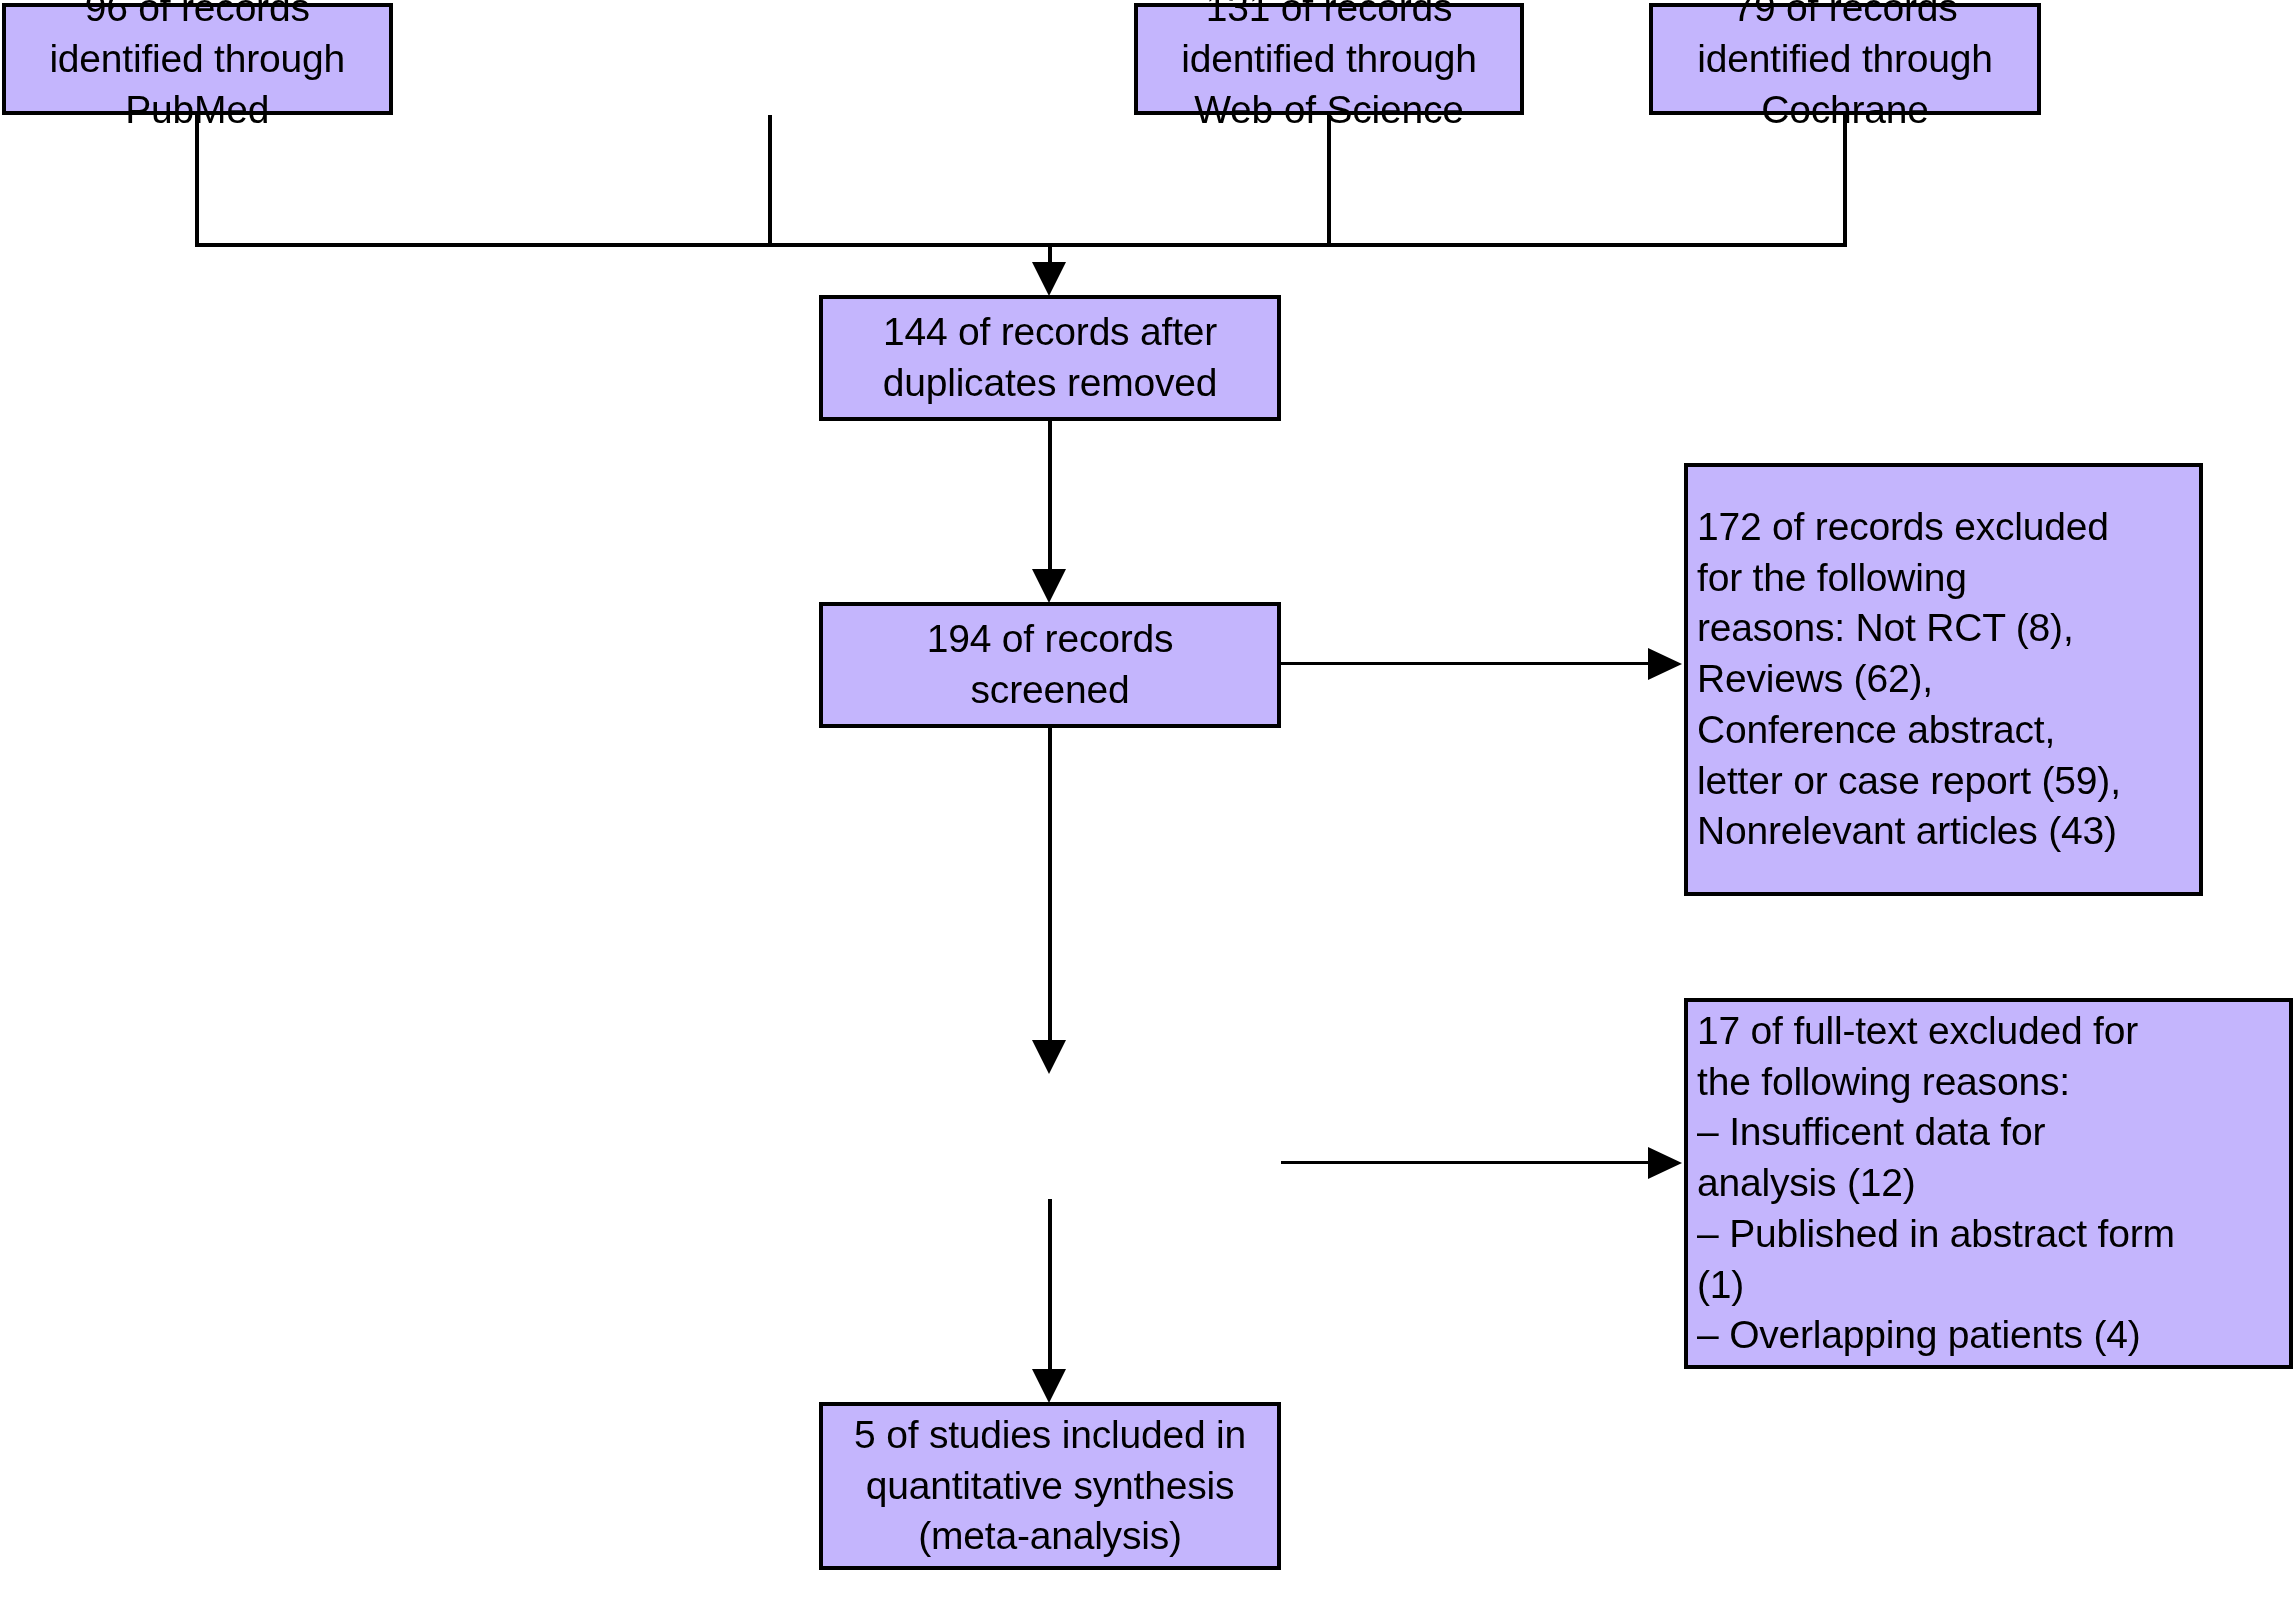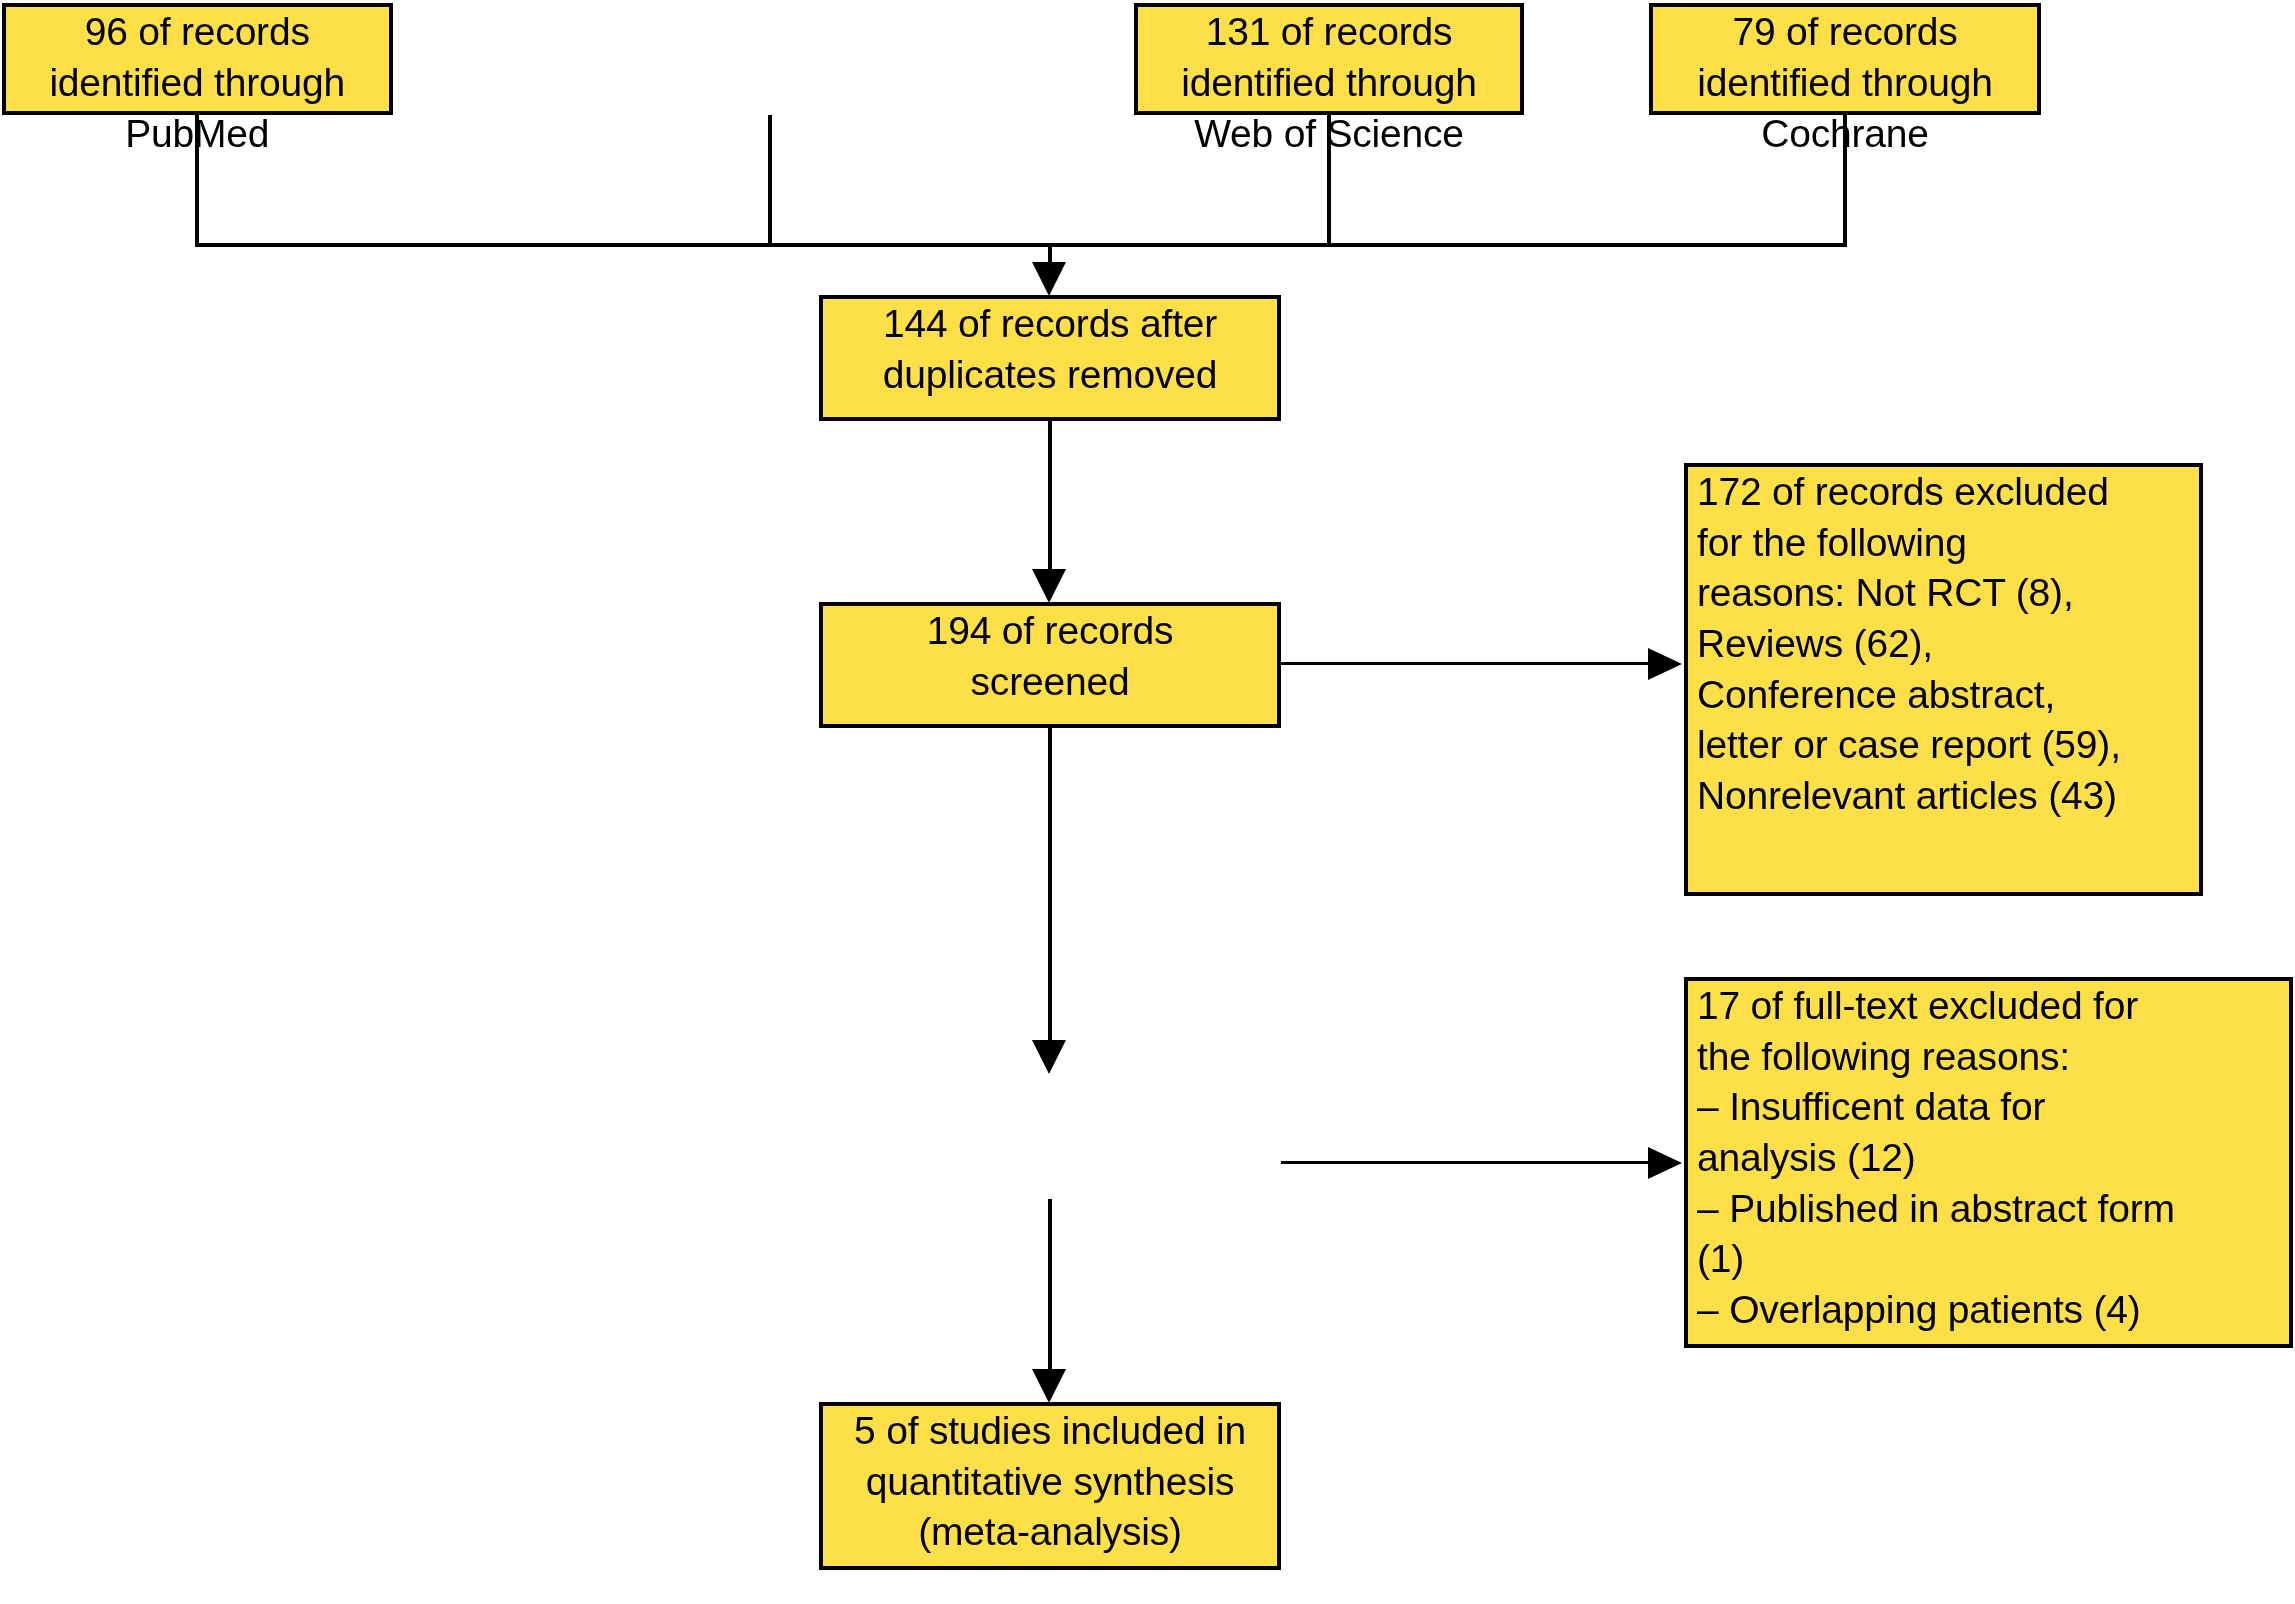--- a/index.html
+++ b/index.html
@@ -14,22 +14,23 @@
     height: 1605px;
     background: #ffffff;
     font-family: "Liberation Sans", "DejaVu Sans", sans-serif;
     color: #000000;
     overflow: hidden;
   }
   .box {
     position: absolute;
     box-sizing: border-box;
     border: 4.2px solid #000000;
-    background: #fde047;
+    background: #c4b5fd;
     display: flex;
+    align-items: center;
     justify-content: center;
   }
   .box .txt {
     font-size: 39px;
     line-height: 1.30;
     letter-spacing: -0.2px;
     white-space: pre-line;
     text-align: center;
     padding: 0 6.7px;
   }
@@ -43,21 +44,21 @@
   #box-embase      { left: 574px;  top: 3.4px;    width: 392px; height: 112px; }
   #box-wos         { left: 1134px; top: 3.4px;    width: 390px; height: 112px; }
   #box-cochrane    { left: 1649px; top: 3.4px;    width: 392px; height: 112px; }
 
   #box-dedup       { left: 819px;  top: 295px;  width: 462px; height: 126px; }
   #box-screened    { left: 819px;  top: 602px;  width: 462px; height: 126px; }
   #box-fulltext    { left: 819px;  top: 1073px; width: 462px; height: 126px; }
   #box-included    { left: 819px;  top: 1402px; width: 462px; height: 168px; }
 
   #box-excluded-records  { left: 1684px; top: 463px;  width: 519px; height: 433px; }
-  #box-excluded-fulltext { left: 1684px; top: 977px; width: 609px; height: 371px; }
+  #box-excluded-fulltext { left: 1684px; top: 998px; width: 609px; height: 371px; }
 
   
   .line {
     position: absolute;
     background: #000000;
   }
   .vline { width: 4.2px; }
   .hline { height: 4.2px; }
 
   

